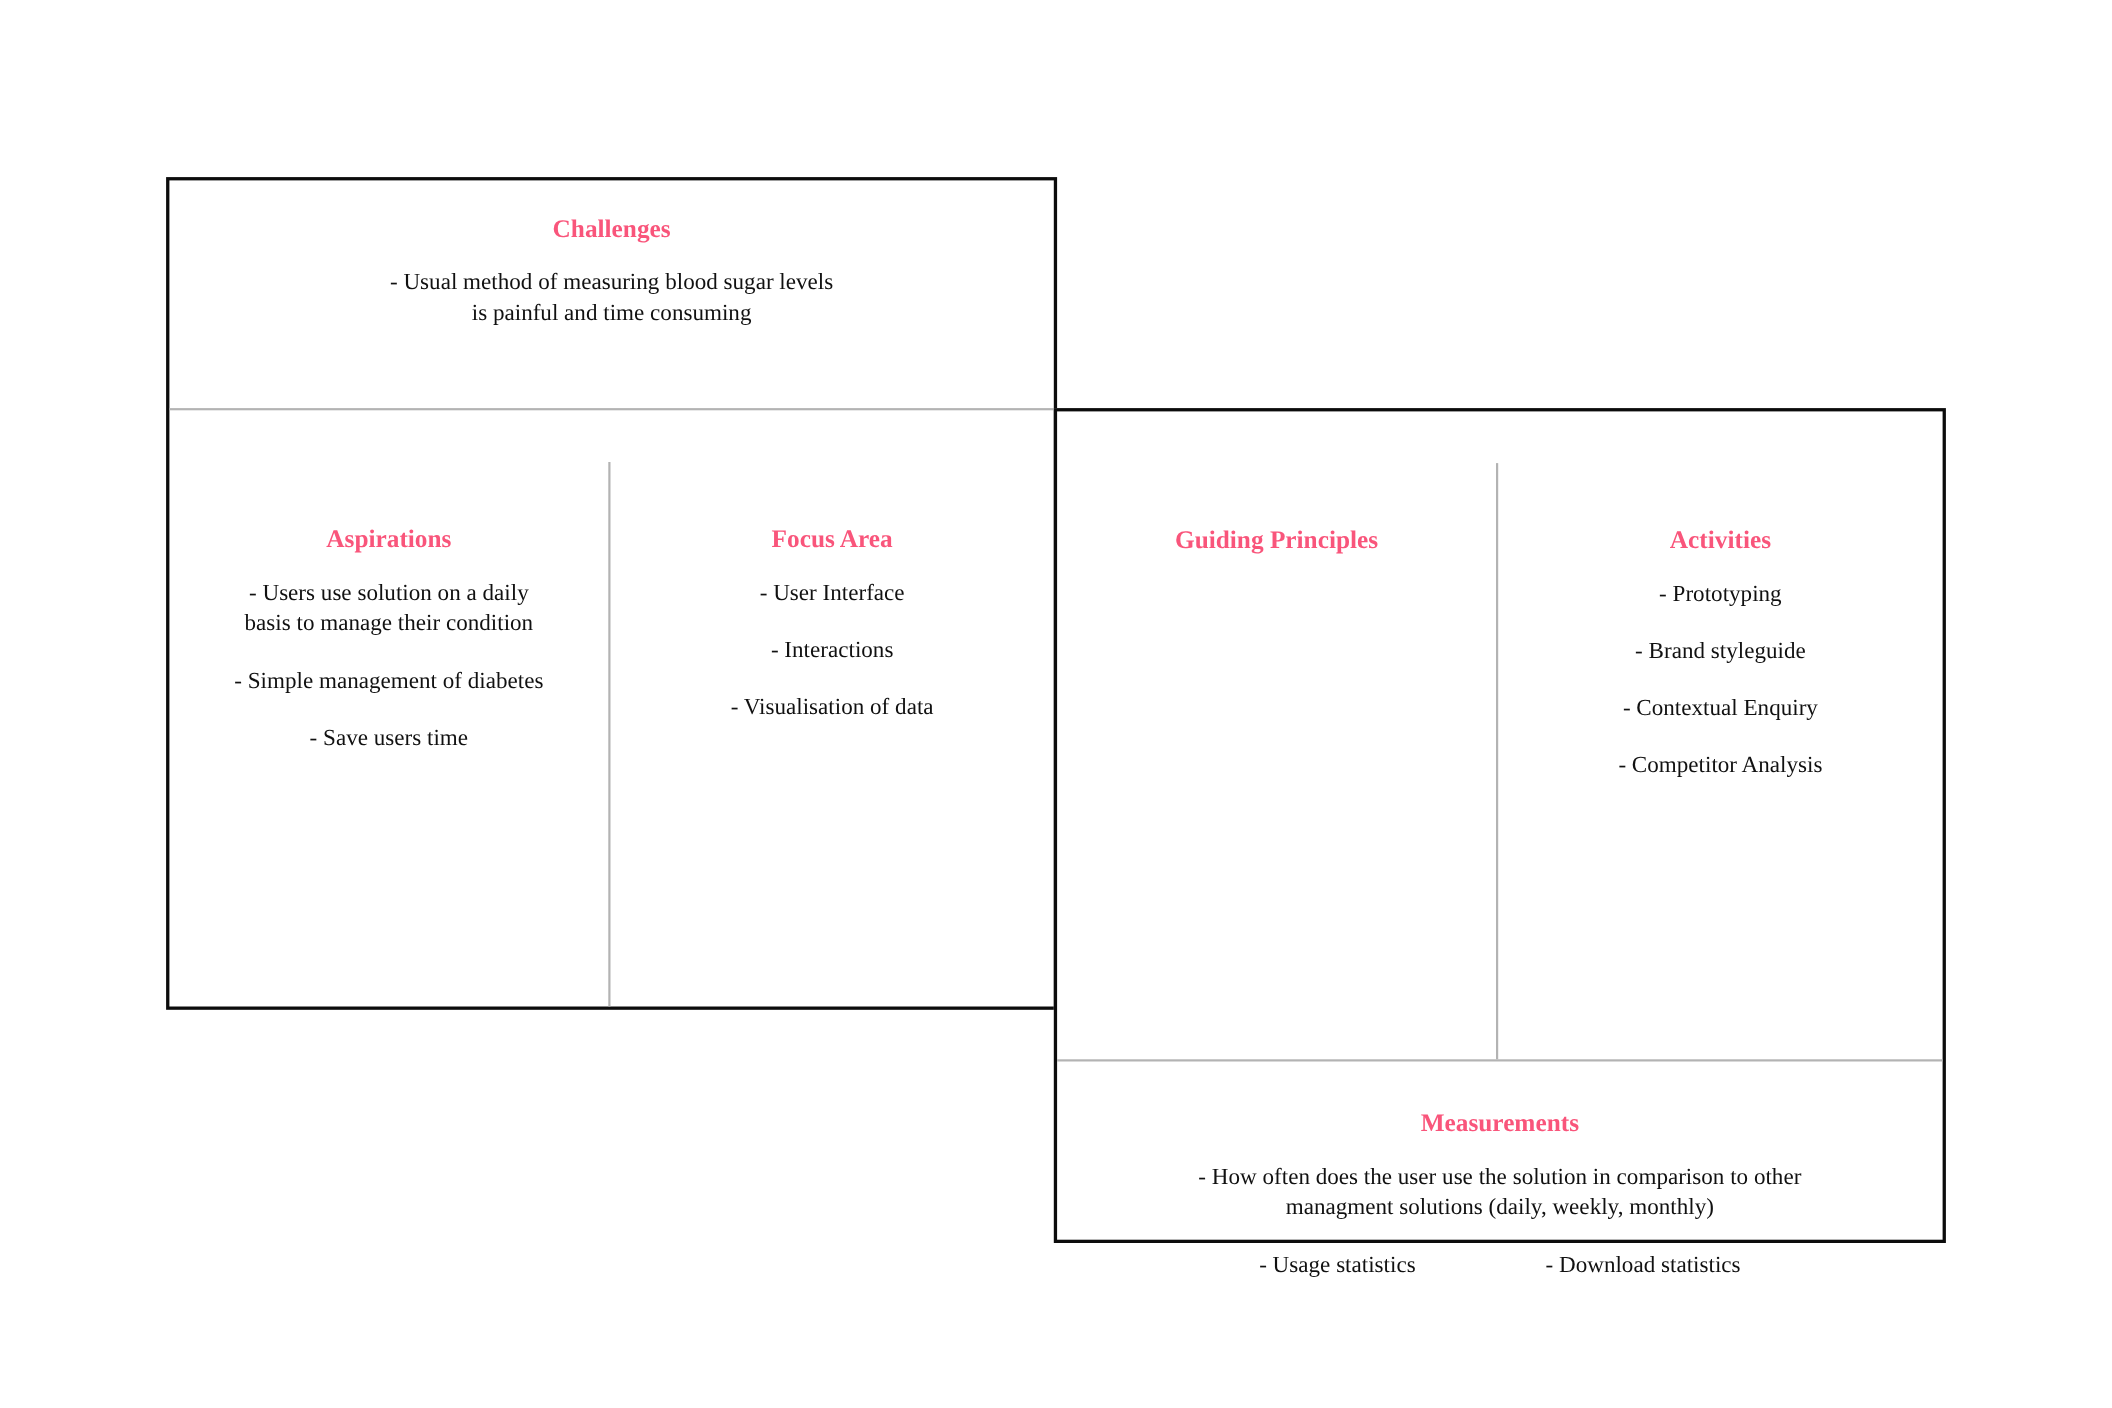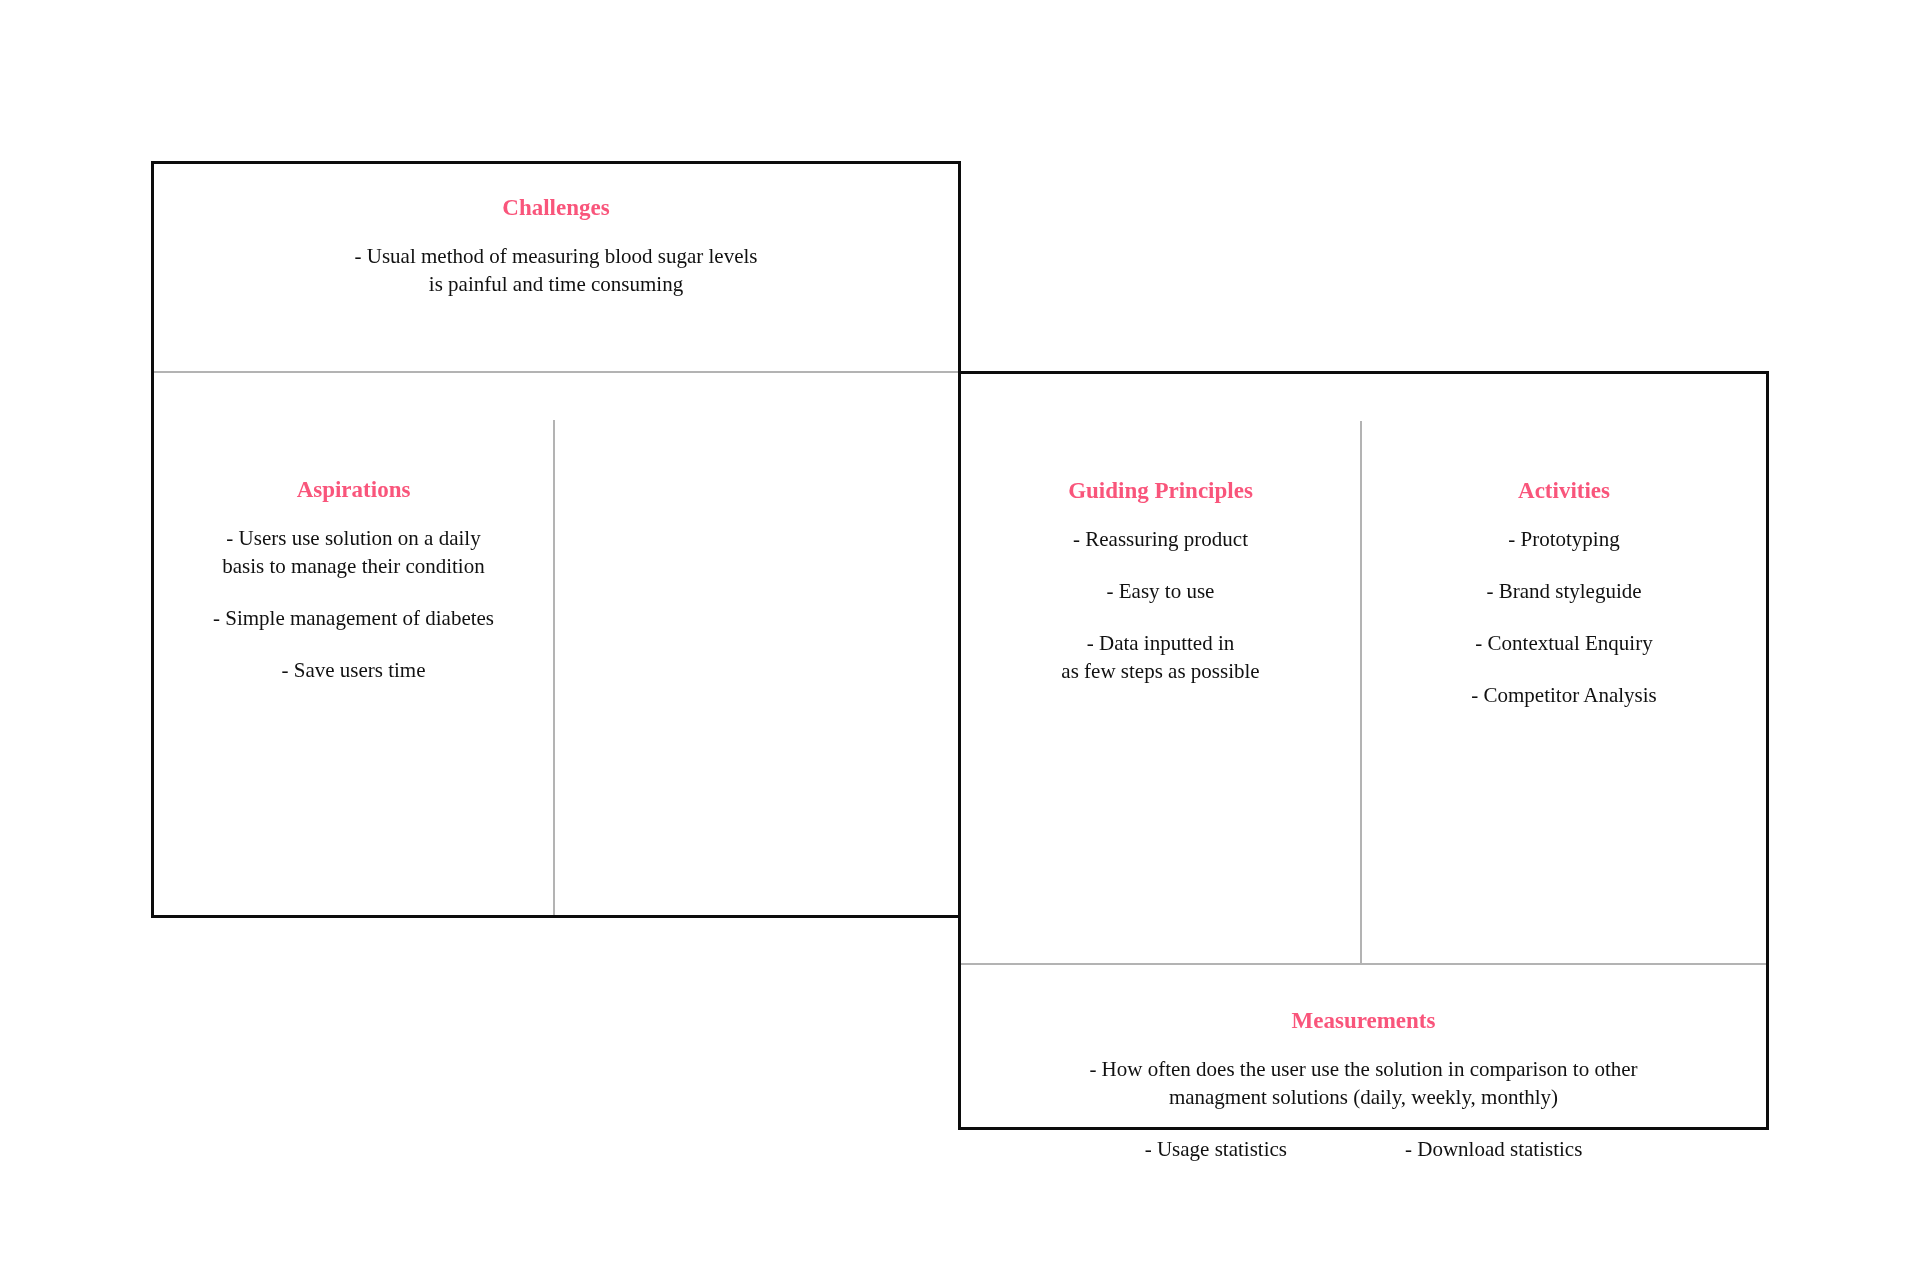--- a/index.html
+++ b/index.html
@@ -142,36 +142,38 @@
       <div class="cell cell-left">
         <h2 class="section-title">Aspirations</h2>
         <div class="items">
           <p class="bullet-item">- Users use solution on a daily
 basis to manage their condition</p>
           <p class="bullet-item">- Simple management of diabetes</p>
           <p class="bullet-item">- Save users time</p>
         </div>
       </div>
 
+      <div class="cell cell-right">
+        <h2 class="section-title">Focus Area</h2>
+        <div class="items">
+          <p class="bullet-item">- User Interface</p>
+          <p class="bullet-item">- Interactions</p>
+          <p class="bullet-item">- Visualisation of data</p>
+        </div>
+      </div>
 
     </div>
   </section>
 
   <section class="box right-box">
 
     <div class="cols-row row-top right-cols-row">
 
       <div class="cell cell-left">
         <h2 class="section-title">Guiding Principles</h2>
-        <div class="items">
-          <p class="bullet-item">- Reassuring product</p>
-          <p class="bullet-item">- Easy to use</p>
-          <p class="bullet-item">- Data inputted in
-as few steps as possible</p>
-        </div>
       </div>
 
       <div class="cell cell-right">
         <h2 class="section-title">Activities</h2>
         <div class="items">
           <p class="bullet-item">- Prototyping</p>
           <p class="bullet-item">- Brand styleguide</p>
           <p class="bullet-item">- Contextual Enquiry</p>
           <p class="bullet-item">- Competitor Analysis</p>
         </div>

